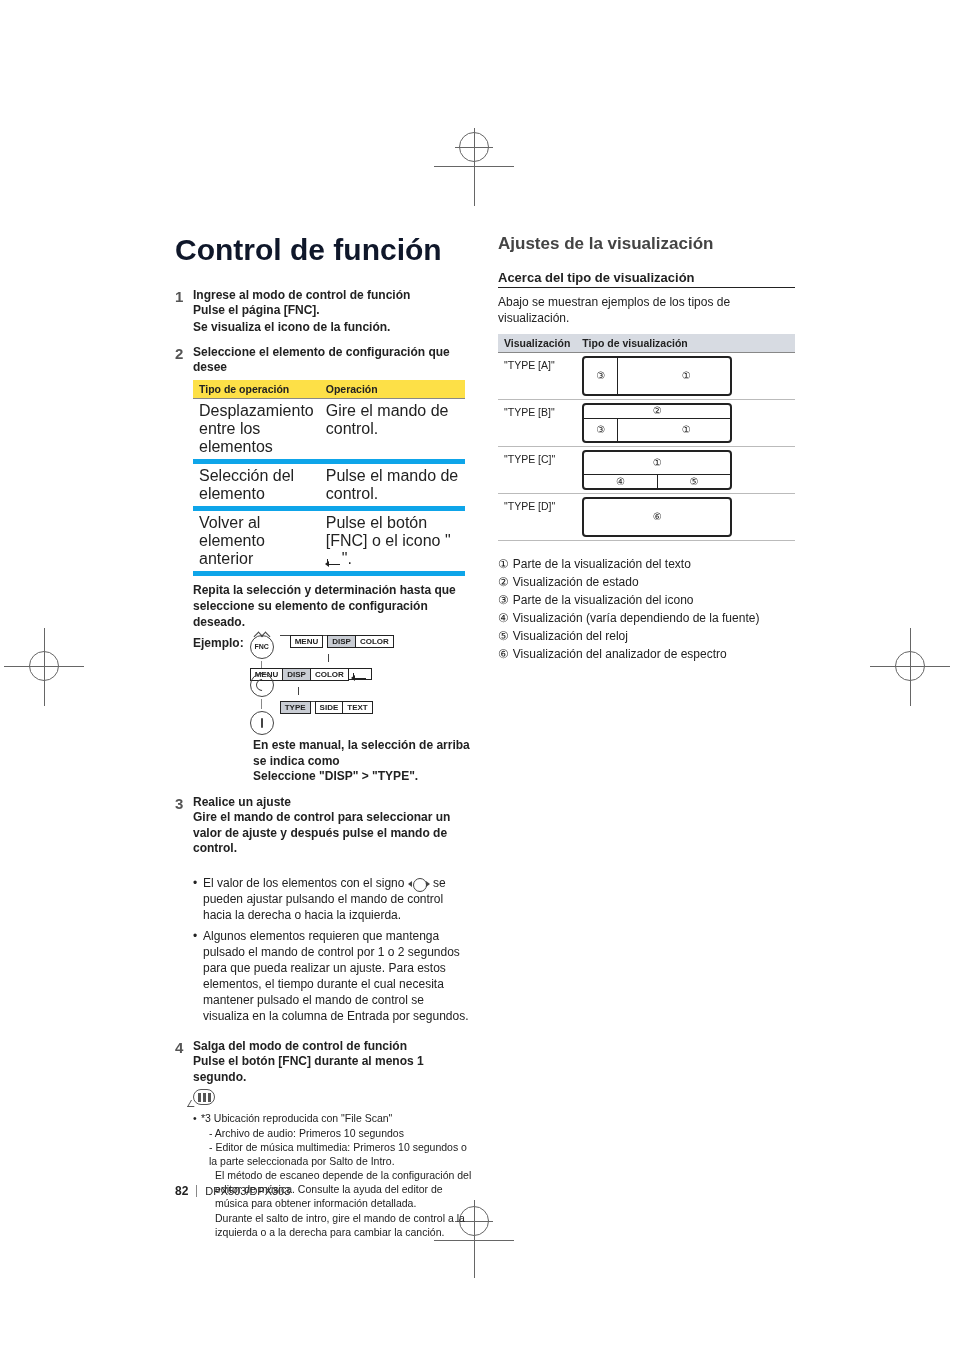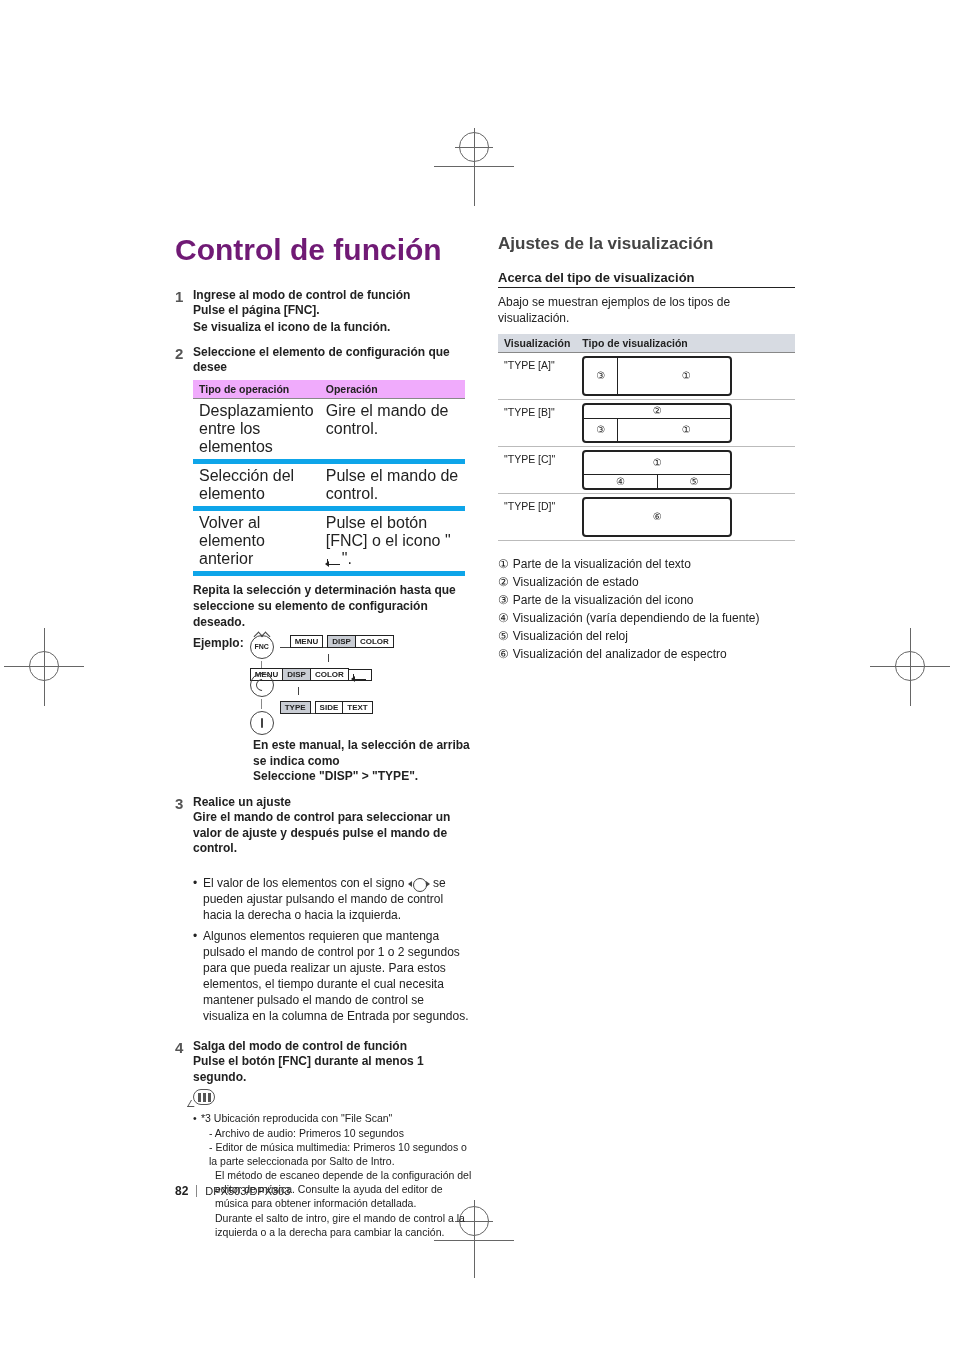--- a/index.html
+++ b/index.html
@@ -27,50 +27,50 @@
 
   .content {
     position: absolute;
     left: 175px; top: 234px;
     width: 620px;
     display: flex;
     gap: 26px;
   }
   .col { width: 297px; }
 
-  h1.title { font-size: 30px; font-weight: 700; color: #701a75; margin-bottom: 22px; line-height: 1.05; }
+  h1.title { font-size: 30px; font-weight: 700; color: #0f172a; margin-bottom: 22px; line-height: 1.05; }
   .step { margin-bottom: 10px; }
   .step-row { display: flex; }
   .step-num { font-size: 15px; font-weight: 700; color: #555; width: 18px; flex: 0 0 18px; line-height: 1.2; }
   .step-body { flex: 1; }
   .step-title { font-size: 12px; font-weight: 700; line-height: 1.3; }
   .step-sub   { font-size: 12px; font-weight: 700; line-height: 1.3; }
   .step-text  { font-size: 12px; font-weight: 700; line-height: 1.35; }
 
   .idt { margin-left: 18px; }
 
   table.op { width: 272px; margin-left: 18px; border-collapse: collapse; margin-top: 4px; }
-  table.op th { background: #f0abfc; font-size: 10.5px; font-weight: 700; text-align: left; padding: 3px 6px; border-bottom: 1px solid #888; }
+  table.op th { background: #fde047; font-size: 10.5px; font-weight: 700; text-align: left; padding: 3px 6px; border-bottom: 1px solid #888; }
   table.op td { font-size: 16px; padding: 3px 6px; border-bottom: 5px solid #0ea5e9; vertical-align: top; }
   table.op td:first-child { width: 112px; }
 
   .after-table { margin-top: 6px; }
 
   .menu-diagram { margin: 6px 0 4px 10px; display: flex; align-items: flex-start; gap: 6px; }
   .knob-col { display: flex; flex-direction: column; align-items: center; gap: 2px; }
   .knob { width: 24px; height: 24px; border: 1.5px solid #444; border-radius: 50%; display: inline-flex; align-items: center; justify-content: center; font-size: 7px; font-weight: 700; position: relative; }
   .knob::before { content:""; position:absolute; width:6px; height:6px; border-top:1.2px solid #444; border-left:1.2px solid #444; top:-3px; left:4px; transform: rotate(45deg);}
   .knob::after { content:""; position:absolute; width:6px; height:6px; border-top:1.2px solid #444; border-right:1.2px solid #444; top:-3px; right:4px; transform: rotate(-45deg);}
   .knob2 { width: 24px; height: 24px; border: 1.5px solid #444; border-radius: 50%; display: inline-flex; align-items: center; justify-content: center; position: relative; }
   .knob2::before { content:""; width:10px; height:10px; border:1.2px solid #444; border-right-color:transparent; border-top-color:transparent; border-radius:50%; transform: rotate(45deg);}
   .knob3 { width: 24px; height: 24px; border: 1.5px solid #444; border-radius: 50%; display: inline-flex; align-items: center; justify-content: center; position: relative; }
   .knob3::before { content:""; width:2px; height:10px; background:#444; border-radius:1px; }
   .vbar { width: 1px; height: 10px; background: #888; }
   .tree { display: flex; flex-direction: column; gap: 6px; font-size: 8px; font-weight: 700; }
-  .tree-row { display: flex; align-items: flex-end; gap: 0; }
+  .tree-row { display: flex; align-items: flex-start; gap: 0; }
   .chip { border: 1px solid #222; padding: 1px 4px; background: #fff; }
   .chip.gray { background: #c9cdd4; }
   .tree-conn { width: 10px; height: 1px; background: #444; }
   .tree-conn-v { width: 1px; height: 8px; background: #444; margin-left: 48px; }
   .return-icon-mini { display:inline-block; width:14px; height:10px; position: relative; margin: 0 1px; vertical-align: middle;}
   .return-icon-mini::before { content:""; position:absolute; left:0; bottom:0; width:12px; height:5px; border-left:1.5px solid #222; border-bottom:1.5px solid #222; }
   .return-icon-mini::after { content:""; position:absolute; left:-2px; bottom:-2px; width:0; height:0; border-right:4px solid #222; border-top:3px solid transparent; border-bottom:3px solid transparent; }
 
   ul.bullets { list-style: none; margin-top: 18px; }
   ul.bullets > li { position: relative; padding-left: 10px; font-size: 12px; line-height: 1.35; margin-bottom: 4px; }

